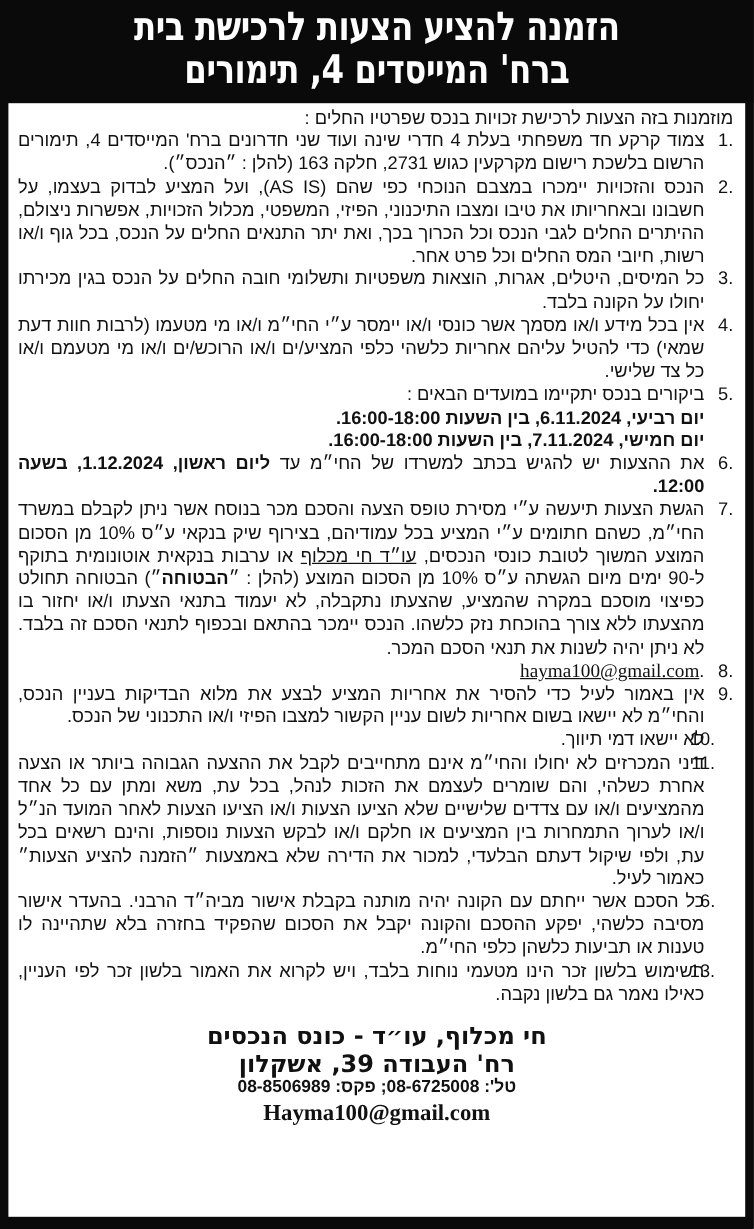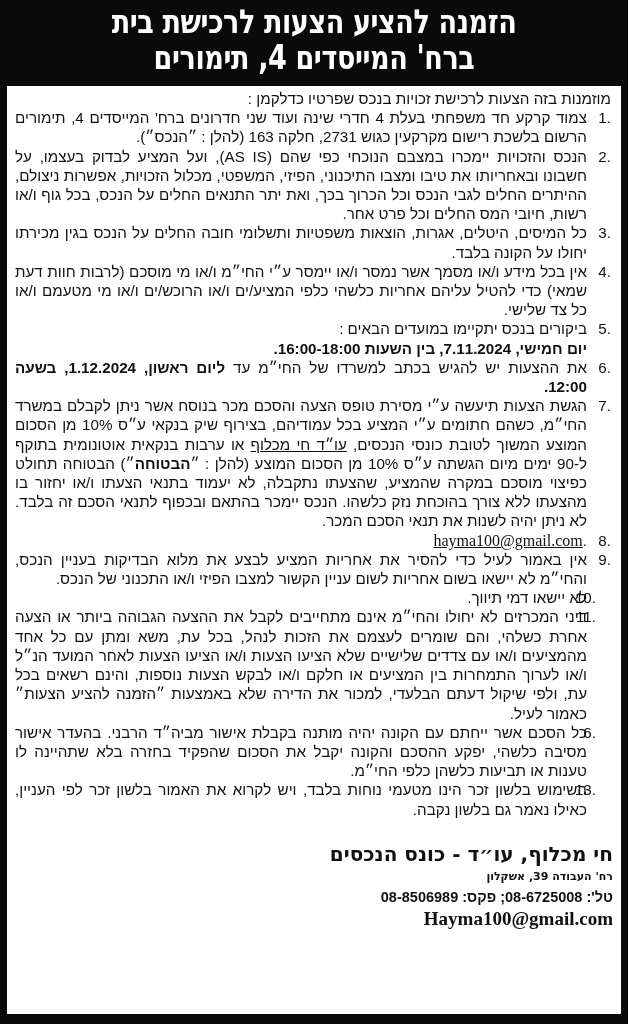--- a/index.html
+++ b/index.html
@@ -87,34 +87,34 @@
       font-family: "Liberation Serif", serif;
       text-decoration: underline;
       color: #111;
       font-size: 16px;
     }
     .sched {
       font-weight: bold;
       display: block;
     }
     .signature {
-      text-align: right;
-      margin-top: 22px;
+      text-align: center;
+      margin-top: 12px;
       direction: rtl;
     }
     .sig-name {
       font-family: "DejaVu Sans", sans-serif;
       font-weight: bold;
       font-size: 20px;
       line-height: 26px;
     }
     .sig-addr {
       font-family: "DejaVu Sans", sans-serif;
       font-weight: bold;
-      font-size: 11px;
+      font-size: 20px;
       line-height: 20px;
     }
     .sig-phone {
       font-family: Liberation Sans, sans-serif;
       font-weight: bold;
       font-size: 14.5px;
       line-height: 20px;
     }
     .sig-email {
       font-family: "Liberation Serif", serif;
@@ -128,42 +128,43 @@
 <body>
 
 <div class="frame">
 
   <div class="header">
     <span class="line line1">הזמנה להציע הצעות לרכישת בית</span>
     <span class="line line2">ברח' המייסדים 4, תימורים</span>
   </div>
 
   <div class="content">
-    <div class="intro">מוזמנות בזה הצעות לרכישת זכויות בנכס שפרטיו כדלקמן :</div>
+    <div class="intro">מוזמנות בזה הצעות לרכישת זכויות בנכס שפרטיו החלים :</div>
 
     <ol class="items">
       <li>
         <span class="num">1.</span>
         <span>צמוד קרקע חד משפחתי בעלת 4 חדרי שינה ועוד שני חדרונים ברח' המייסדים 4, תימורים הרשום בלשכת רישום מקרקעין כגוש 2731, חלקה 163  (להלן : ״הנכס״).</span>
       </li>
       <li>
         <span class="num">2.</span>
         <span>הנכס והזכויות יימכרו במצבם הנוכחי כפי שהם (AS IS), ועל המציע לבדוק בעצמו, על חשבונו ובאחריותו את טיבו ומצבו התיכנוני, הפיזי, המשפטי, מכלול הזכויות, אפשרות ניצולם, ההיתרים החלים לגבי הנכס וכל הכרוך בכך, ואת יתר התנאים החלים על הנכס, בכל גוף ו/או רשות, חיובי המס החלים וכל פרט אחר.</span>
       </li>
       <li>
         <span class="num">3.</span>
         <span>כל המיסים, היטלים, אגרות, הוצאות משפטיות ותשלומי חובה החלים על הנכס בגין מכירתו יחולו על הקונה בלבד.</span>
       </li>
       <li>
         <span class="num">4.</span>
-        <span>אין בכל מידע ו/או מסמך אשר נמסר ו/או יימסר ע״י החי״מ ו/או מי מוסכם (לרבות חוות דעת שמאי) כדי להטיל עליהם אחריות כלשהי כלפי המציע/ים ו/או הרוכש/ים ו/או מי מטעמם ו/או כל צד שלישי.</span>
+        <span>אין בכל מידע ו/או מסמך אשר כונסי ו/או יימסר ע״י החי״מ ו/או מי מטעמו (לרבות חוות דעת שמאי) כדי להטיל עליהם אחריות כלשהי כלפי המציע/ים ו/או הרוכש/ים ו/או מי מטעמם ו/או כל צד שלישי.</span>
       </li>
       <li>
         <span class="num">5.</span>
         <span>ביקורים בנכס יתקיימו במועדים הבאים :</span>
+        <span class="sched">יום רביעי, 6.11.2024, בין השעות 16:00-18:00.</span>
         <span class="sched">יום חמישי, 7.11.2024, בין השעות 16:00-18:00.</span>
       </li>
       <li>
         <span class="num">6.</span>
         <span>את ההצעות יש להגיש בכתב למשרדו של החי״מ עד </span><span class="bold">ליום ראשון, 1.12.2024, בשעה 12:00.</span>
       </li>
       <li>
         <span class="num">7.</span>
         <span>הגשת הצעות תיעשה ע״י מסירת טופס הצעה והסכם מכר בנוסח אשר ניתן לקבלם במשרד החי״מ, כשהם חתומים ע״י המציע בכל עמודיהם, בצירוף שיק בנקאי ע״ס 10% מן הסכום המוצע המשוך לטובת כונסי הנכסים, </span><span class="u">עו״ד חי מכלוף</span><span> או ערבות בנקאית אוטונומית בתוקף ל-90 ימים מיום הגשתה ע״ס 10% מן הסכום המוצע (להלן : ״</span><span class="bold">הבטוחה</span><span>״) הבטוחה תחולט כפיצוי מוסכם במקרה שהמציע, שהצעתו נתקבלה, לא יעמוד בתנאי הצעתו ו/או יחזור בו מהצעתו ללא צורך בהוכחת נזק כלשהו. הנכס יימכר בהתאם ובכפוף לתנאי הסכם זה בלבד. לא ניתן יהיה לשנות את תנאי הסכם המכר.</span>
       </li>

